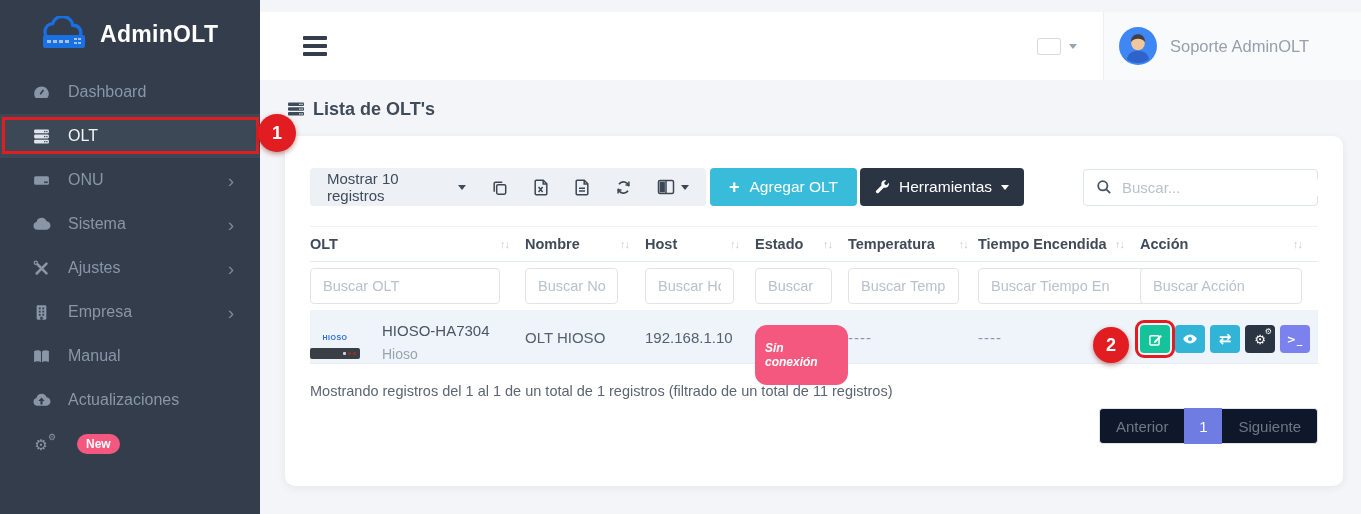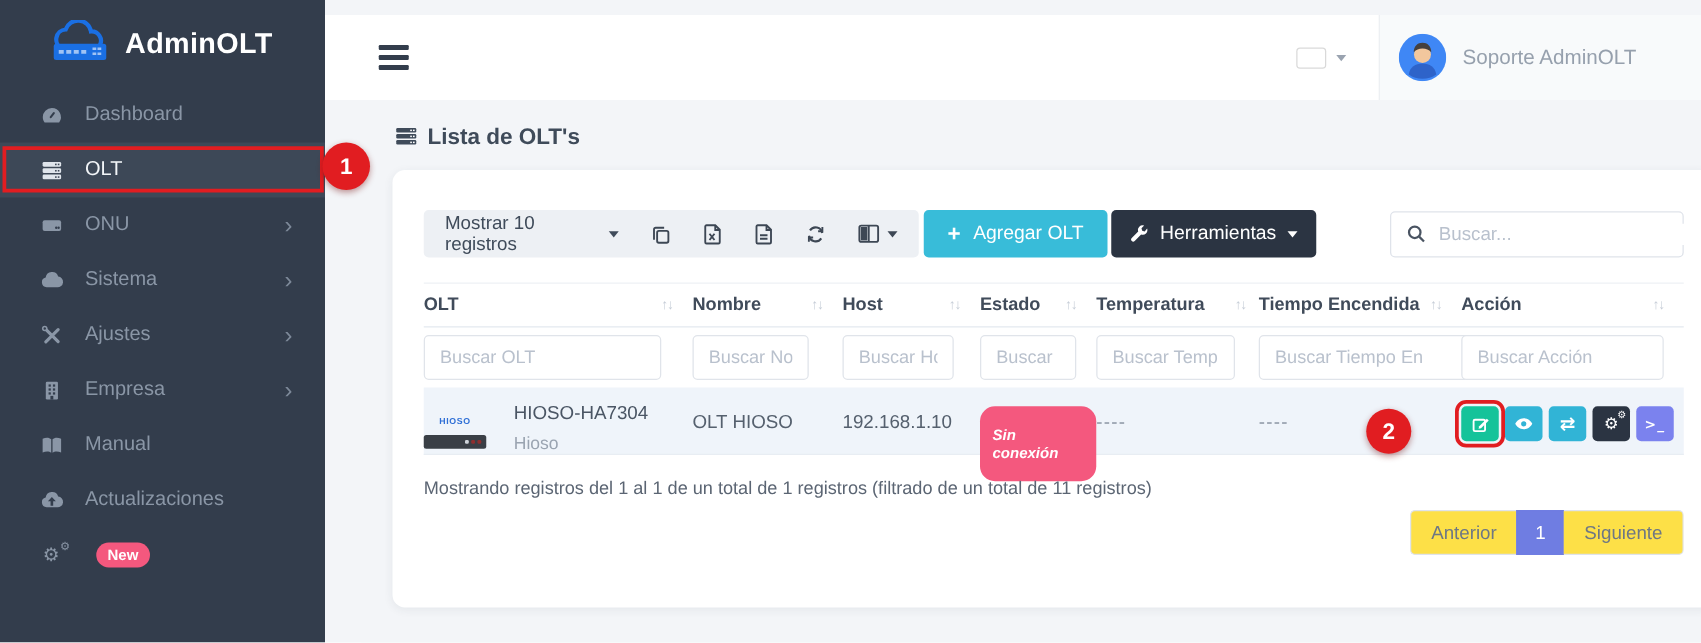--- a/index.html
+++ b/index.html
@@ -35,21 +35,21 @@
   .lang{margin-left:auto;display:flex;align-items:center;gap:9px;padding-right:26px;cursor:pointer;}
   .flag{width:22px;height:15px;border-radius:2px;overflow:hidden;box-shadow:0 0 0 1px rgba(0,0,0,.15);}
   .flag .r{height:4px;background:#c60b1e;}
   .flag .y{height:7px;background:#f6c700;}
   .caret{width:0;height:0;border:4px solid transparent;border-top:5px solid #9aa3b0;margin-top:4px;}
   .userbox{height:100%;width:258px;background:#f8fafb;border-left:1px solid #edf0f3;
            display:flex;align-items:center;gap:13px;padding-left:15px;cursor:pointer;}
   .username{color:#96a0ad;font-size:16.5px;}
   
   .main{position:absolute;left:260px;top:68px;right:0;bottom:0;background:var(--bg);
-        padding:30px 0 0 27px;margin-left:29px;}
+        padding:30px 0 0 27px;}
   .page-title{display:flex;align-items:center;gap:8px;color:var(--text);
               font-size:18px;font-weight:bold;height:22px;}
   .card{margin:16px 18px 0 -2px;width:1058px;height:350px;background:#fff;border-radius:10px;
         box-shadow:0 2px 8px rgba(40,50,70,.07);padding:32px 25px 0 25px;position:relative;}
   
   .ctl-row{display:flex;align-items:center;height:38px;}
   .length-strip{display:flex;align-items:center;background:#edf0f4;border-radius:4px;height:38px;
                 width:396px;padding:0 17px;gap:0;}
   .length-menu{display:flex;align-items:center;gap:15px;color:var(--text);font-size:15px;cursor:pointer;}
   .exp-btn{margin-left:25px;display:flex;align-items:center;cursor:pointer;}
@@ -101,21 +101,21 @@
   .a-edit{background:var(--green);outline:3px solid var(--red);outline-offset:2px;}
   .a-eye{background:#31b4d6;} .a-swap{background:#31b4d6;font-size:15px;font-weight:bold;}
   .a-conf{background:var(--dark);} .a-term{background:var(--purple);font-size:11px;font-weight:bold;
         letter-spacing:1px;}
   .gear-btn{position:relative;font-size:13px;line-height:1;}
   .gear-btn .g2{position:absolute;font-size:8px;top:3px;right:3px;}
   
   .info{margin-top:19px;font-size:14.5px;color:#5b6573;}
   .pager{display:flex;justify-content:flex-end;margin-top:9px;}
   .pg{height:36px;display:flex;align-items:center;padding:0 16px;border:1px solid #dfe3ea;
-      background:#fde047;color:#6e7784;font-size:15px;cursor:pointer;}
+      background:#0f172a;color:#6e7784;font-size:15px;cursor:pointer;}
   .pg-prev{border-radius:4px 0 0 4px;border-right:none;}
   .pg-cur{background:var(--indigo);color:#fff;border-color:var(--indigo);width:38px;
           justify-content:center;padding:0;}
   .pg-next{border-radius:0 4px 4px 0;border-left:none;}
   
   .ann-rect1{position:absolute;left:2px;top:117px;width:257px;height:37px;
              border:3px solid var(--red);z-index:20;pointer-events:none;}
   .ann-circle{position:absolute;width:38px;height:38px;border-radius:50%;background:var(--red);
               color:#fff;font-size:18px;font-weight:bold;display:flex;align-items:center;
               justify-content:center;z-index:21;box-shadow:0 2px 5px rgba(120,20,20,.45);}

